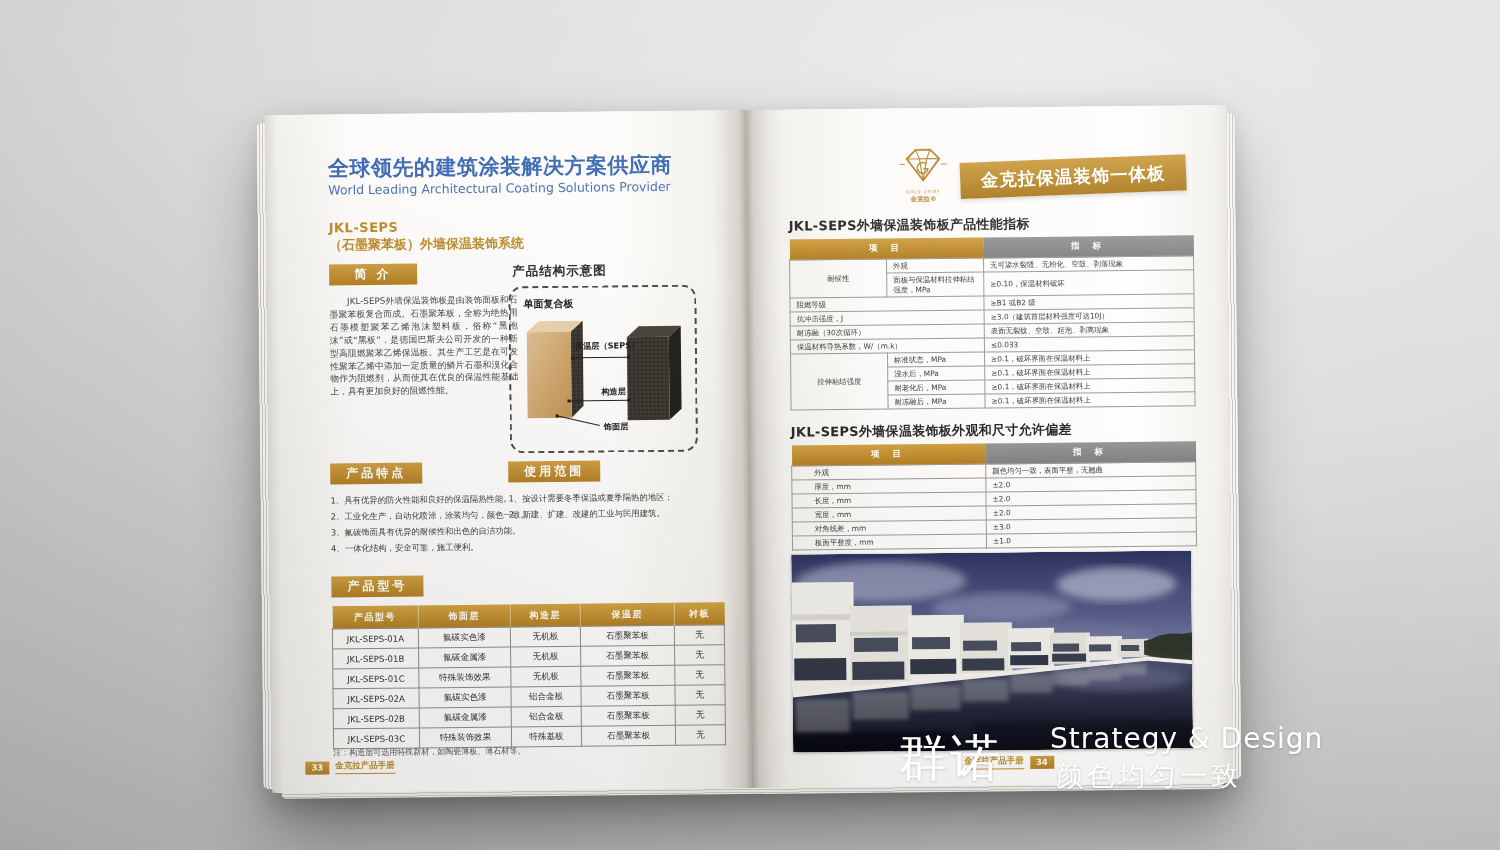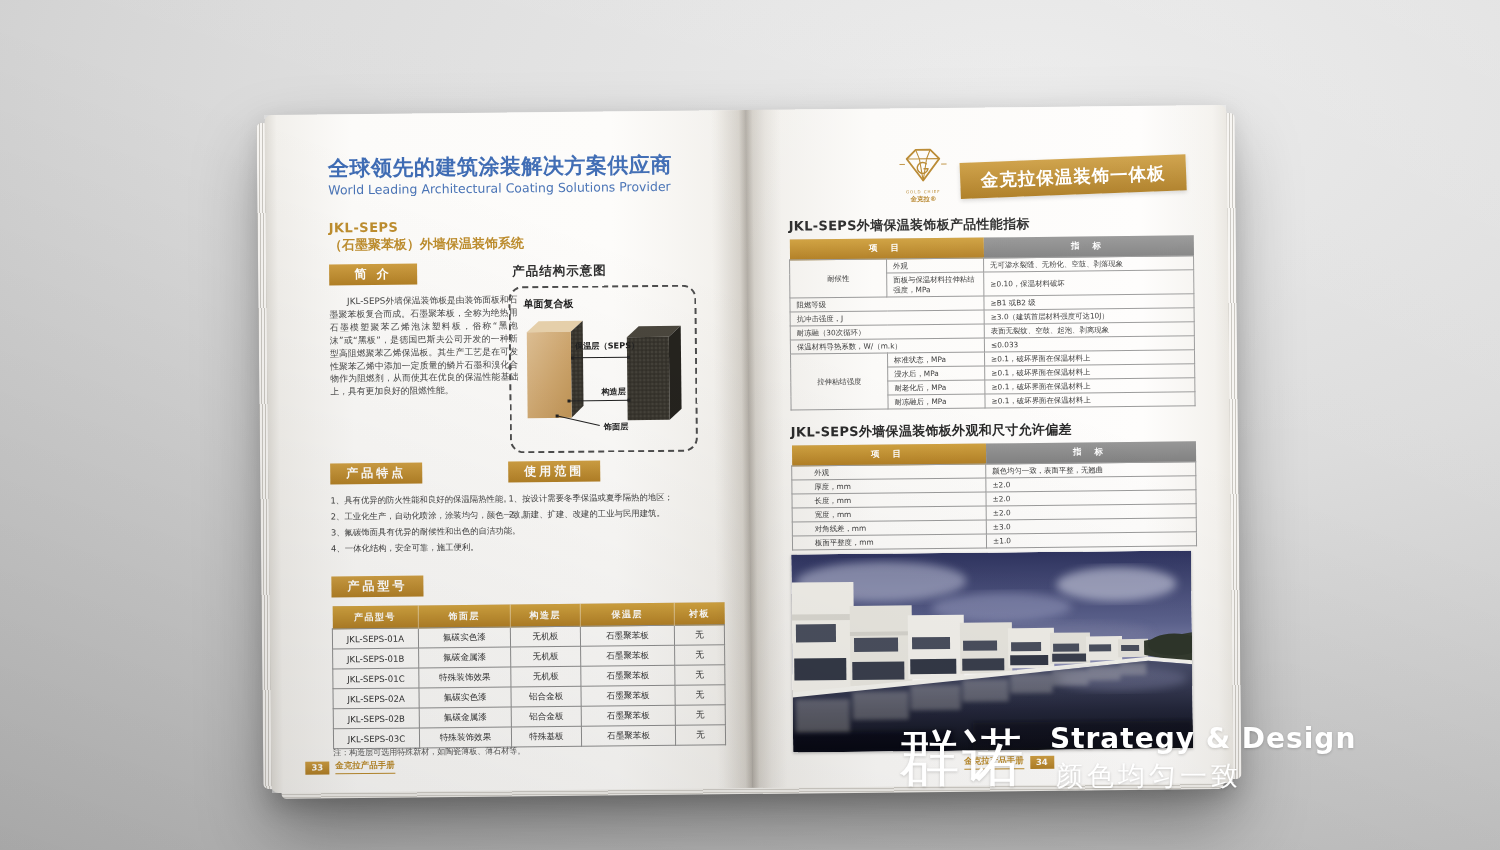--- a/index.html
+++ b/index.html
@@ -71,22 +71,22 @@
   .spec-table th.h-spec{background:linear-gradient(180deg,#979797 0%,#828282 100%);}
   .spec-table td{border:1px solid #9b9b9b;padding:1.5px 6px;line-height:10px;}
   .spec-table td.group{width:50px;text-align:center;padding:1.5px 2px;}
   .spec-table td.spec{width:196px;}
   .tol-table td.item{padding-left:22px;}
   .photo{position:absolute;left:41px;top:445px;width:400px;height:198px;overflow:hidden;box-shadow:0 1px 3px rgba(0,0,0,.25);}
   .rp-footer{position:absolute;left:206px;top:648px;display:flex;align-items:center;}
 
   
   .watermark{position:absolute;left:898px;top:718px;width:400px;color:#fff;z-index:60;text-shadow:0 1px 3px rgba(0,0,0,.18);}
-  .wm-logo{position:absolute;left:0;top:0;font-size:62px;line-height:80px;font-weight:400;letter-spacing:2px;}
-  .wm-en{position:absolute;left:152px;top:4px;font-size:28px;font-weight:700;letter-spacing:1px;white-space:nowrap;}
+  .wm-logo{position:absolute;left:0;top:0;font-size:50px;line-height:80px;font-weight:400;letter-spacing:2px;}
+  .wm-en{position:absolute;left:152px;top:4px;font-size:28px;font-weight:400;letter-spacing:1px;white-space:nowrap;}
   .wm-cn{position:absolute;left:158px;top:40px;font-size:27px;font-weight:400;letter-spacing:4px;white-space:nowrap;}
 </style>
 </head>
 <body>
 
 <div class="scene">
 
   <div class="book">
     <div class="fore-edge left"></div>
     <div class="fore-edge right"></div>

